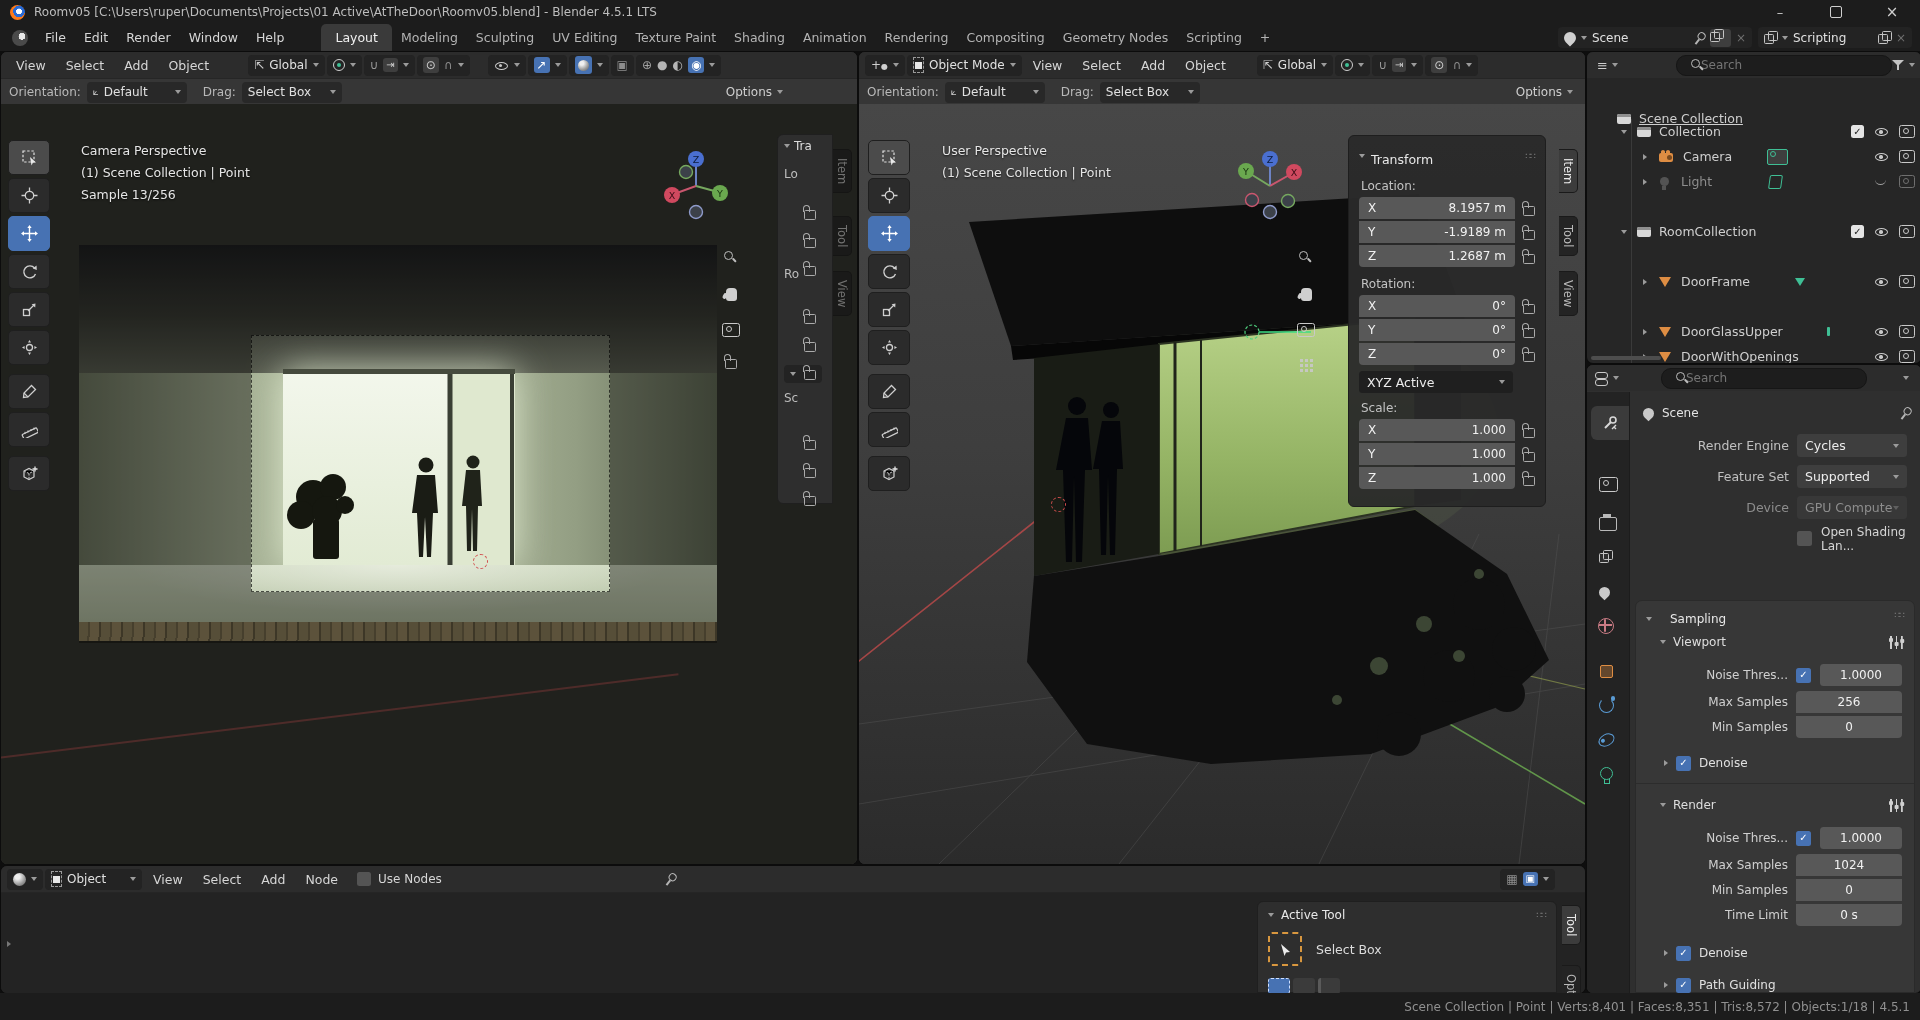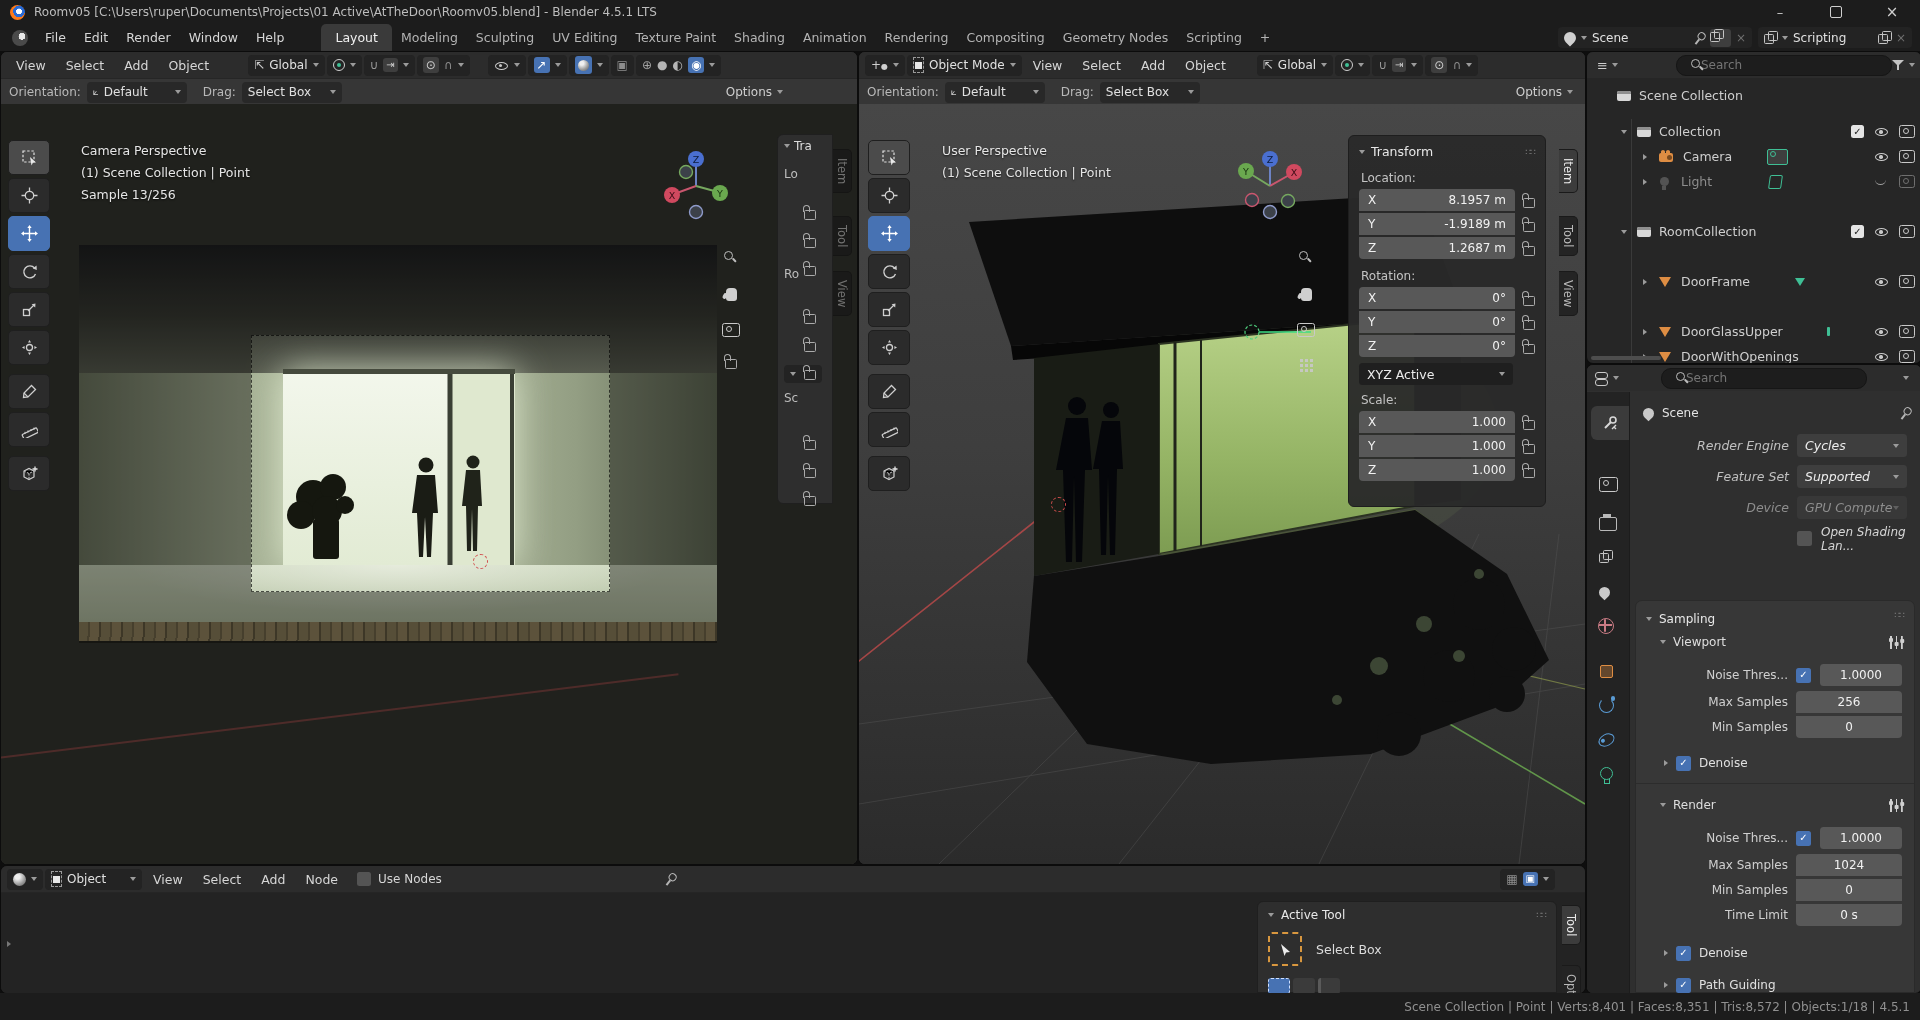--- a/index.html
+++ b/index.html
@@ -560,21 +560,21 @@
       <span class="ic i-mag" style="width:16px;height:16px;"></span>
       <span class="ic i-hand"></span>
       <span class="ic i-camr" style="width:16px;height:12px;"></span>
       <span class="ic i-grid9"></span>
     </div>
 
     <div class="abs" style="left:489px;top:31px;width:198px;height:372px;background:rgba(42,42,42,.96);border:1px solid #1e1e1e;border-radius:6px;z-index:7;padding:8px 10px;box-sizing:border-box;">
       <div class="flex" style="justify-content:space-between;">
         <span class="flex" style="gap:6px;">
             <span class="chv"></span>
-            <span style="color:#e8e8e8;font-size:12.5px;">Transform</span>
+            <span style="color:#e8e8e8;font-size:12.5px;margin-top:8px;">Transform</span>
           </span>
         <span class="i-grip">∷∷</span>
       </div>
       <div style="color:#c3c3c3;margin:12px 0 4px 2px;">Location:</div>
       <div class="flex" style="gap:8px;margin-bottom:2px;">
           <span class="fld" style="flex:1;padding:0 9px;justify-content:space-between;border-radius:4px 4px 0 0;">
             <span>X</span>
             <span>8.1957 m</span>
           </span>
           <span class="ic i-lock"></span>
@@ -657,21 +657,21 @@
     <input style="margin-left: 52px; width: 180px; height: 19px; background: rgb(29, 29, 29); border: 1px solid rgb(22, 22, 22); border-radius: 10px; color: rgb(154, 154, 154); padding: 0px 10px 0px 24px; font-family: inherit; font-size: 12px; outline: none;" placeholder="Search">
     <span class="ic i-mag" style="margin-left:-204px;"></span>
     <span style="flex:1"></span>
     <span class="flex" style="gap:4px;">
         <span class="ic i-fun"></span>
         <span class="chv"></span>
       </span>
   </div>
   <div class="abs" style="left:0;top:27px;right:0;bottom:0;">
     <div class="abs" style="left:44px;top:40px;width:1px;height:245px;background:#3a3a3a;"></div>
-    <div class="orow" style="top:4px;">
+    <div class="orow" style="top:27px;text-decoration:underline;">
       <span class="ic i-coll" style="margin-left:30px;"></span>
       <span style="margin-left:8px;">Scene Collection</span>
     </div>
     <div class="orow" style="top:40px;">
       <span class="chv" style="margin-left:34px;"></span>
       <span class="ic i-coll" style="margin-left:10px;"></span>
       <span style="margin-left:8px;">Collection</span>
       <span class="rgt">
           <span class="i-chk">✓</span>
           <span class="ic i-eye"></span>
@@ -775,21 +775,21 @@
   </div>
 
   <div class="abs" style="left:42px;top:27px;right:0;bottom:0;">
     <div class="flex" style="position:absolute;left:14px;top:14px;right:10px;justify-content:space-between;">
       <span class="flex" style="gap:8px;">
           <span class="ic" style="width:11px;height:11px;border-radius:50% 50% 50% 0;background:#c9c9c9;transform:rotate(-45deg);"></span>
           <span style="color:#e4e4e4;">Scene</span>
         </span>
       <span class="ic i-pin"></span>
     </div>
-    <div class="abs" style="left:0;top:42px;right:0;display:flex;flex-direction:column;gap:8px;font-style:italic;">
+    <div class="abs" style="left:0;top:42px;right:0;display:flex;flex-direction:column;gap:8px;">
       <div class="flex" style="height:23px;position:relative;">
         <span class="plabel">Render Engine</span>
         <span class="drop" style="position:absolute;left:168px;right:14px;">
             <span>Cycles</span>
             <span class="chv"></span>
           </span>
       </div>
       <div class="flex" style="height:23px;position:relative;">
         <span class="plabel">Feature Set</span>
         <span class="drop" style="position:absolute;left:168px;right:14px;">
@@ -805,21 +805,21 @@
           </span>
       </div>
       <div class="flex" style="height:23px;position:relative;">
         <span class="chk-e" style="position:absolute;left:168px;width:15px;height:15px;"></span>
         <span style="position:absolute;left:192px;color:#d6d6d6;">Open Shading Lan...</span>
       </div>
     </div>
 
     <div class="abs" style="left:6px;top:208px;right:6px;bottom:0;background:#373737;border-radius:7px 7px 0 0;border:1px solid #2a2a2a;">
       <div class="flex" style="height:28px;padding:0 10px;justify-content:space-between;">
-        <span class="flex" style="gap:7px;margin-top:8px;">
+        <span class="flex" style="gap:18px;margin-top:8px;">
             <span class="chv"></span>
             <span style="color:#e8e8e8;">Sampling</span>
           </span>
         <span class="i-grip">∷∷</span>
       </div>
       <div class="flex" style="height:26px;padding:0 10px 0 24px;justify-content:space-between;">
         <span class="flex" style="gap:7px;">
             <span class="chv"></span>
             <span style="color:#dedede;">Viewport</span>
           </span>

